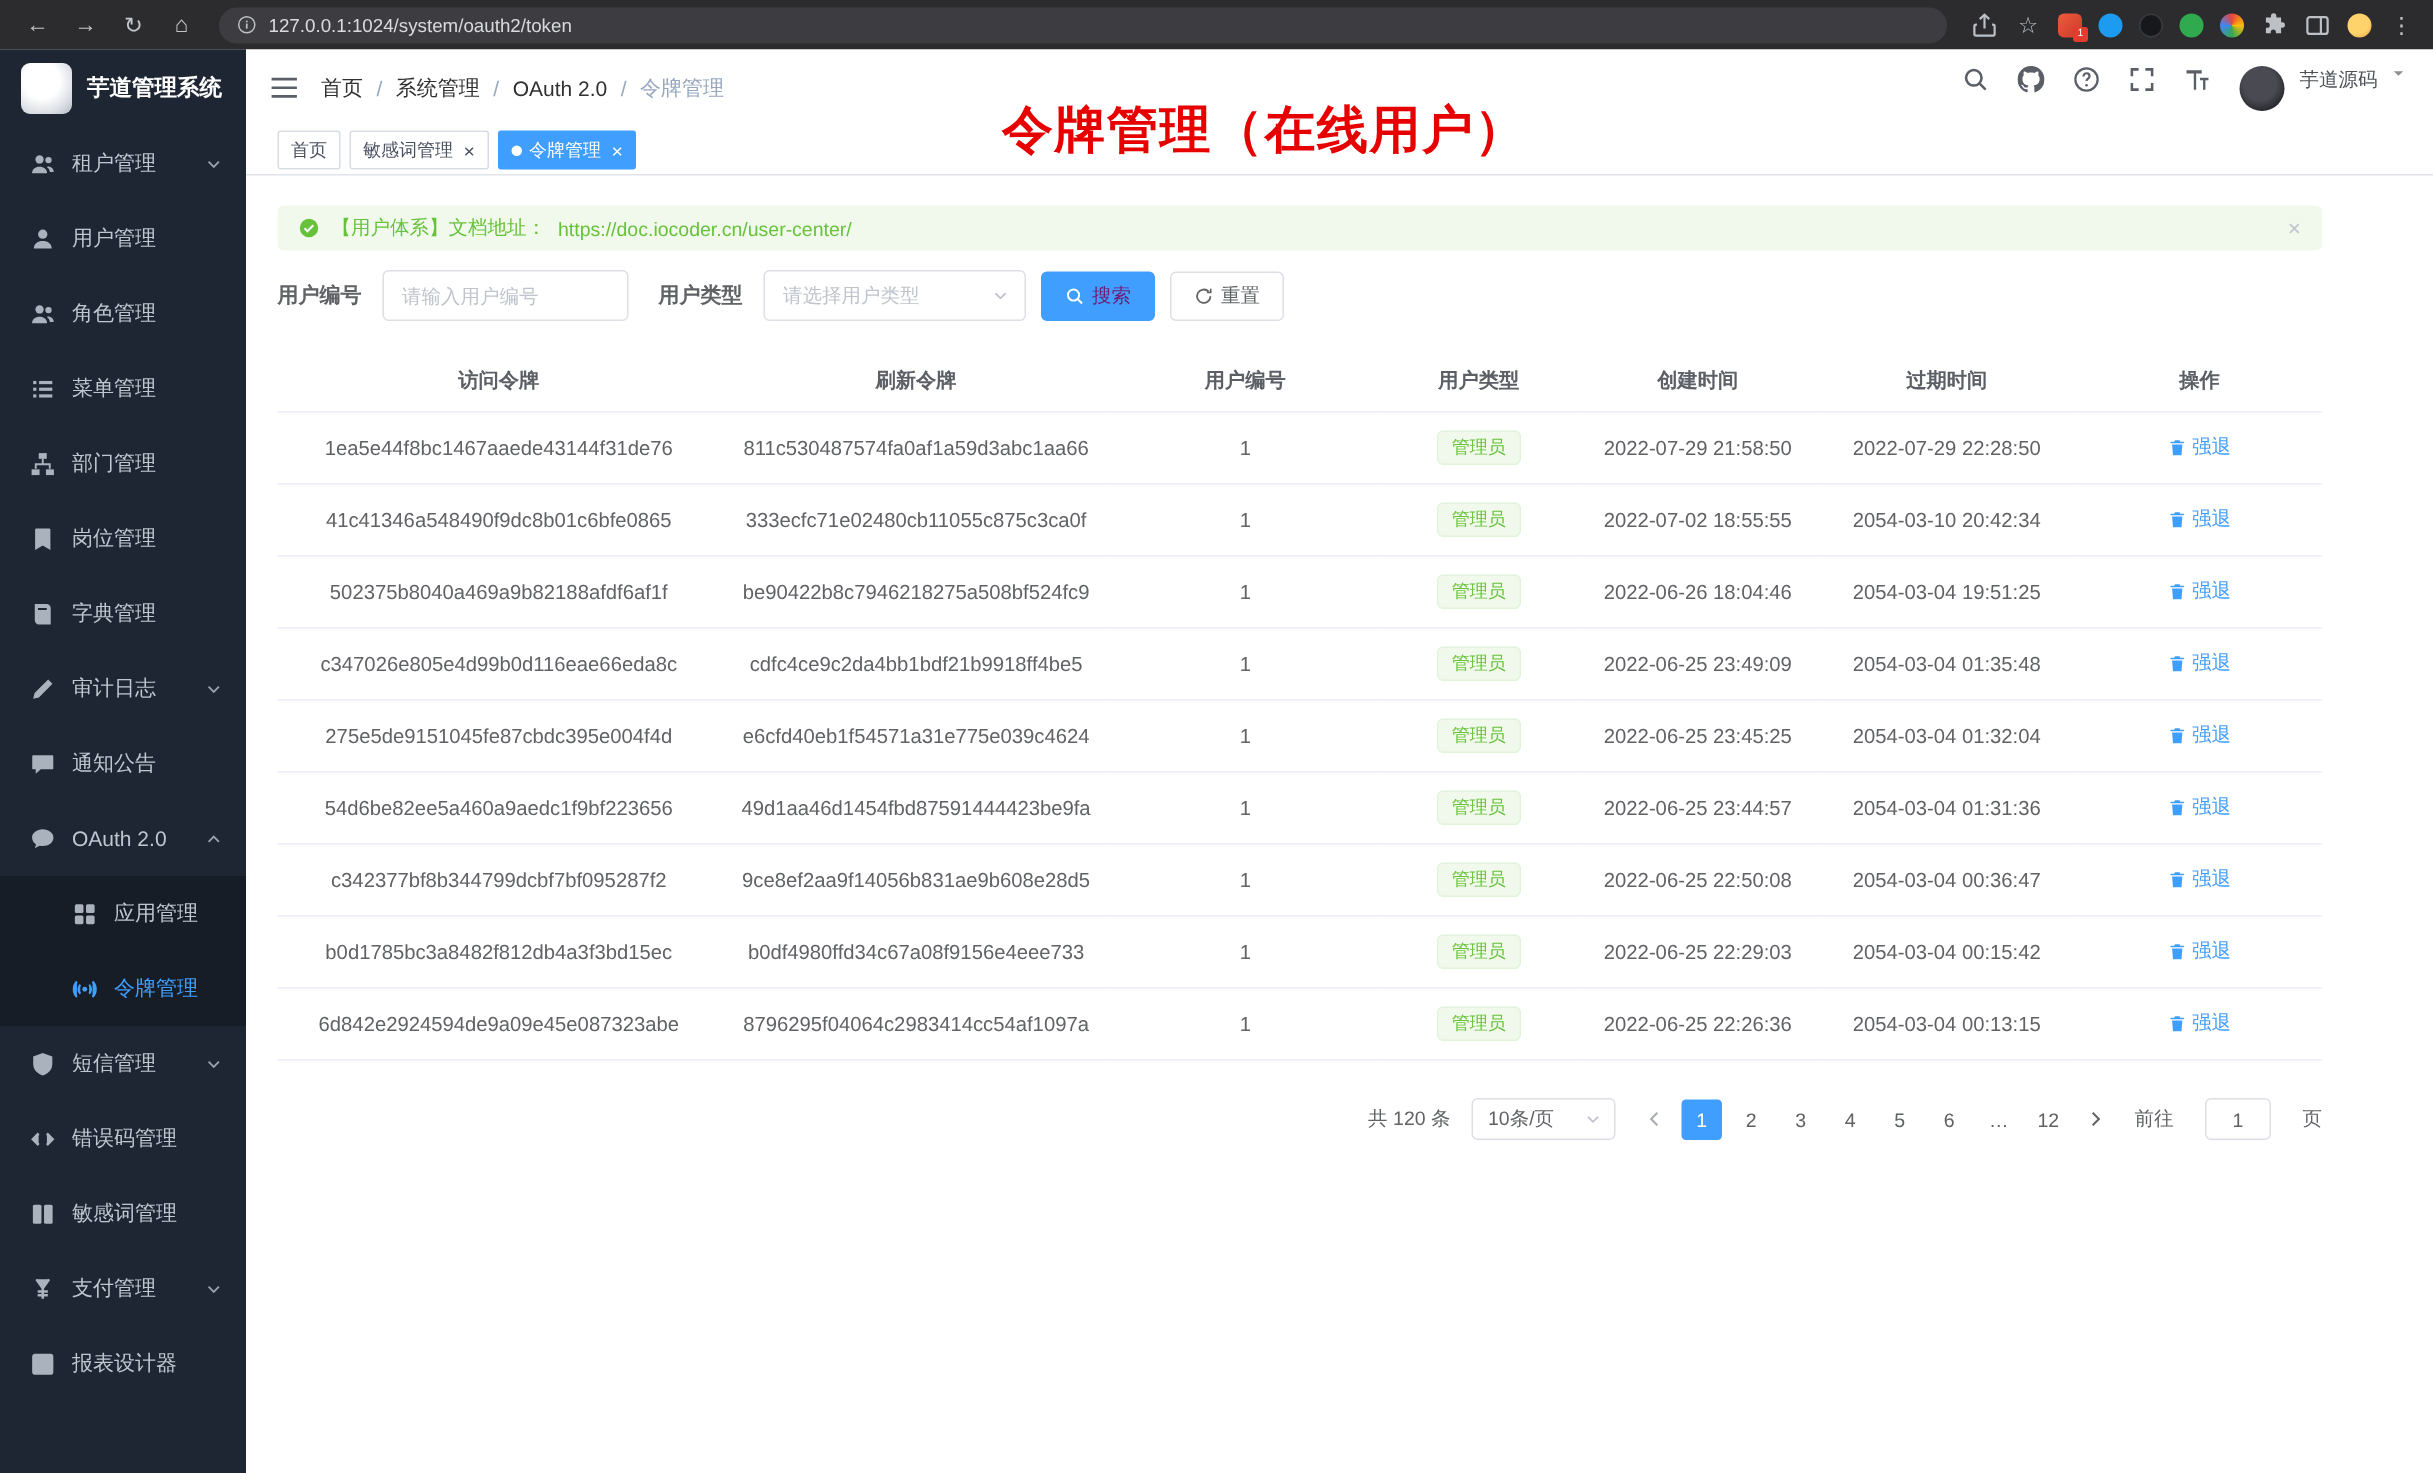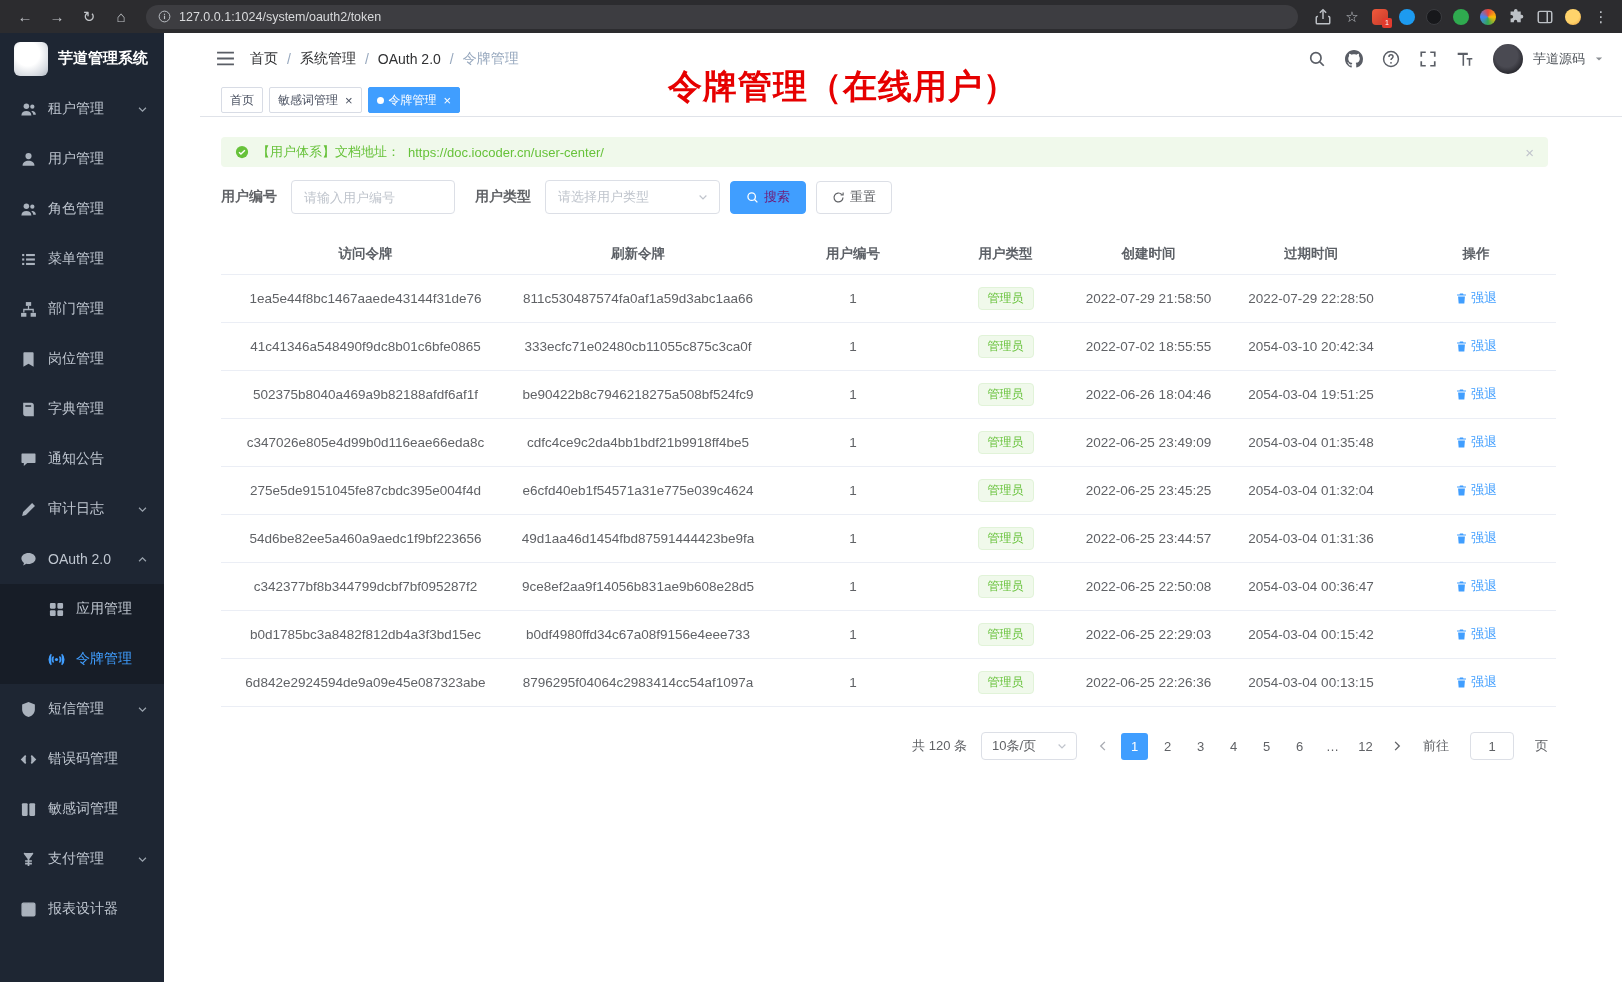--- a/index.html
+++ b/index.html
@@ -31,30 +31,30 @@
   .menu-item .mi-icon { width:17px; height:17px; margin-right:11px; display:inline-flex; color:#aab2bd; flex:0 0 auto; }
   .menu-item .mi-icon svg { width:100%; height:100%; fill:currentColor; }
   .menu-item .mi-label { white-space:nowrap; }
   .menu-item .mi-chevron { margin-left:auto; margin-right:16px; width:11px; height:11px; color:#9aa3ad; display:inline-flex; }
   .menu-item .mi-chevron svg { width:100%; height:100%; }
   .menu-item.child { padding-left:48px; background:#171d27; }
   .menu-item.active { color:#409eff; }
   .menu-item.active .mi-icon { color:#409eff; }
 
   
-  .main { flex:1; display:flex; flex-direction:column; background:#fff; min-width:0;margin-left:36px; }
+  .main { flex:1; display:flex; flex-direction:column; background:#fff; min-width:0; }
 
   .navbar { height:51px; display:flex; align-items:center; padding:0 18px 0 16px; }
   .hamburger { width:19px; height:15px; display:inline-flex; color:#5a5e66; cursor:pointer; }
   .hamburger svg { width:100%; height:100%; }
   .breadcrumb { margin-left:15px; font-size:14px; display:flex; align-items:center; gap:9px; }
   .bc-item { color:#303133; cursor:pointer; }
   .bc-item.last { color:#97a8be; cursor:default; }
   .bc-sep { color:#97a8be; }
-  .nav-right { margin-left:auto; display:flex; align-items:center; gap:19px; }
+  .nav-right { margin-left:auto; display:flex; gap:19px; }
   .nav-tool { width:18px; height:18px; display:inline-flex; color:#5a5e66; cursor:pointer; align-items:center; justify-content:center; }
   .nav-tool svg { width:100%; height:100%; }
   .hdr-avatar { width:30px; height:30px; border-radius:50%; background:radial-gradient(circle at 45% 40%, #4a4a52 0 45%, #222228 80%); cursor:pointer; }
   .user-name { font-size:13px; color:#4d5258; margin-left:-9px; cursor:pointer; }
   .hdr-caret { width:10px; height:10px; color:#8c8f94; display:inline-flex; margin-left:-10px; }
   .hdr-caret svg { width:100%; height:100%; }
 
   .tagsbar { height:33px; display:flex; align-items:center; gap:6px; padding:0 0 0 21px; border-bottom:1px solid #e0e3e9; }
   .tag-tab { height:26px; display:inline-flex; align-items:center; gap:5px; border:1px solid #d8dce5; background:#fff; color:#495060; font-size:12px; padding:0 8px; cursor:pointer; border-radius:2px; }
   .tag-tab.active { background:#409eff; border-color:#409eff; color:#fff; }
@@ -240,37 +240,37 @@
           <span class="mi-icon">
             <svg viewBox="0 0 16 16">
               <path d="M3 1.6h7.4A2.6 2.6 0 0 1 13 4.2v10.2H5.6A2.6 2.6 0 0 1 3 11.8zM5 4h5.5v1.3H5z" fill-rule="evenodd"></path>
             </svg>
           </span>
           <span class="mi-label">字典管理</span>
         </div>
         <div class="menu-item">
           <span class="mi-icon">
             <svg viewBox="0 0 16 16">
-              <path d="M2 2.4h12a.6.6 0 0 1 .6.6v7.6a.6.6 0 0 1-.6.6H6.8L3.6 14v-2.8H2a.6.6 0 0 1-.6-.6V3a.6.6 0 0 1 .6-.6z"></path>
-            </svg>
-          </span>
-          <span class="mi-label">通知公告</span>
-        </div>
-        <div class="menu-item">
-          <span class="mi-icon">
-            <svg viewBox="0 0 16 16">
               <path d="M2 14l.9-3.6 8.5-8.5 2.7 2.7-8.5 8.5zM12.5 1l2.5 2.5"></path>
             </svg>
           </span>
           <span class="mi-label">审计日志</span>
           <span class="mi-chevron">
             <svg viewBox="0 0 16 16" fill="none" stroke="currentColor" stroke-width="1.8">
               <path d="M3 5.5l5 5 5-5"></path>
             </svg>
           </span>
+        </div>
+        <div class="menu-item">
+          <span class="mi-icon">
+            <svg viewBox="0 0 16 16">
+              <path d="M2 2.4h12a.6.6 0 0 1 .6.6v7.6a.6.6 0 0 1-.6.6H6.8L3.6 14v-2.8H2a.6.6 0 0 1-.6-.6V3a.6.6 0 0 1 .6-.6z"></path>
+            </svg>
+          </span>
+          <span class="mi-label">通知公告</span>
         </div>
         <div class="menu-item">
           <span class="mi-icon">
             <svg viewBox="0 0 16 16">
               <path d="M8 1.8c3.7 0 6.7 2.3 6.7 5.2S11.7 12.2 8 12.2c-.7 0-1.4-.1-2-.2l-3 1.7.8-2.4C2.6 10.3 1.3 8.8 1.3 7 1.3 4.1 4.3 1.8 8 1.8z"></path>
             </svg>
           </span>
           <span class="mi-label">OAuth 2.0</span>
           <span class="mi-chevron">
             <svg viewBox="0 0 16 16" fill="none" stroke="currentColor" stroke-width="1.8">

